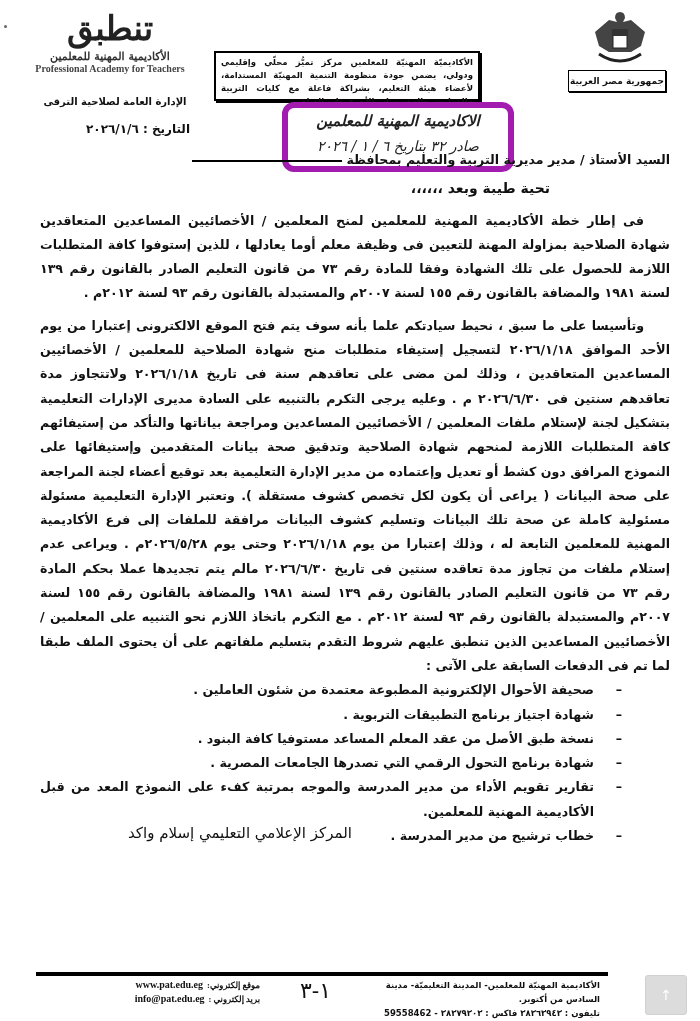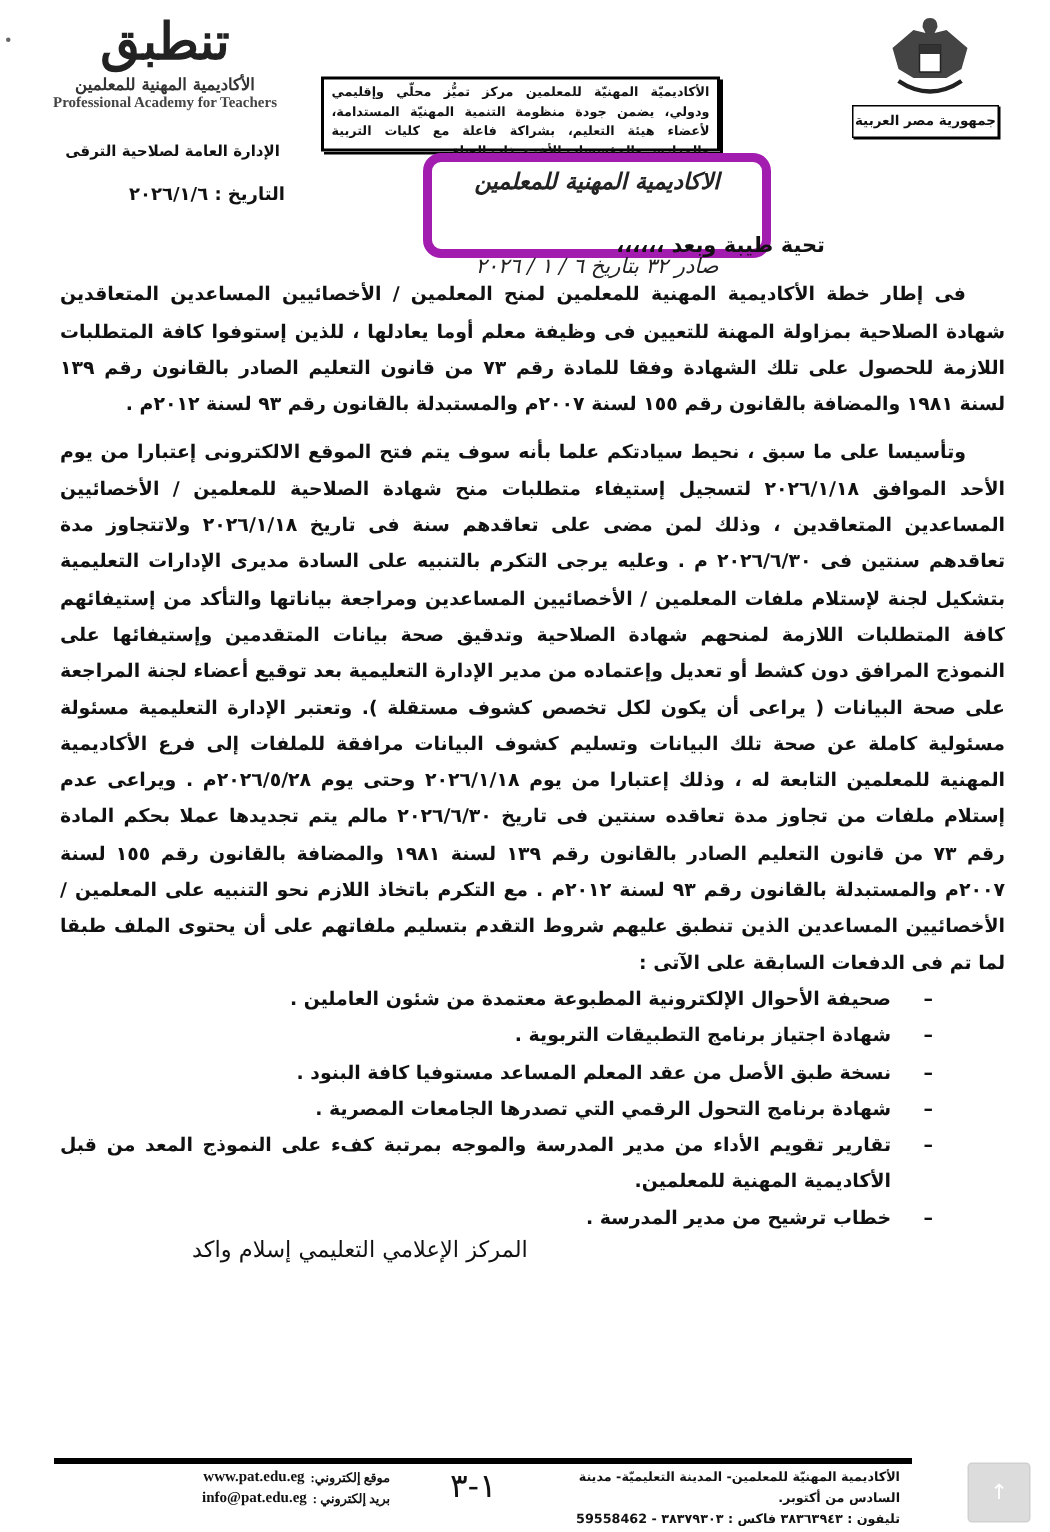--- a/index.html
+++ b/index.html
@@ -10,21 +10,21 @@
   .logo-glyph { font-family: "DejaVu Serif", serif; font-size: 34px; line-height: 40px; font-weight: bold; color: #222; }
   .logo-ar { font-family: "DejaVu Serif", serif; font-size: 11px; font-weight: bold; color: #333; margin-top: 2px; }
   .logo-en { font-family: "Liberation Serif", serif; font-size: 10px; font-weight: bold; color: #444; }
   .dept { left: 40px; top: 96px; width: 150px; text-align: center; font-size: 10px; font-weight: bold; direction: rtl; }
   .date { left: 40px; top: 122px; width: 150px; text-align: right; font-size: 12px; font-weight: bold; direction: rtl; }
   .mission-box { left: 214px; top: 51px; width: 266px; height: 50px; border: 2px solid #000; box-shadow: 2px 2px 0 #000; padding: 3px 5px; box-sizing: border-box; direction: rtl; font-size: 8.5px; font-weight: bold; line-height: 13px; text-align: justify; }
   .emblem { left: 585px; top: 8px; width: 70px; height: 58px; }
   .country-box { left: 568px; top: 70px; width: 96px; height: 20px; border: 1px solid #000; box-shadow: 1px 1px 0 #000; font-size: 9px; font-weight: bold; direction: rtl; text-align: center; line-height: 20px; }
   .stamp { left: 282px; top: 102px; width: 220px; height: 58px; border: 6px solid #a21caf; border-radius: 12px; direction: rtl; text-align: center; font-family: "DejaVu Serif", serif; color: #222; }
   .stamp-title { font-size: 15px; font-weight: bold; line-height: 26px; font-style: italic; }
-  .stamp-line { font-size: 14px; line-height: 24px; font-style: italic; margin-top: 32px; }
+  .stamp-line { font-size: 14px; line-height: 24px; font-style: italic; }
   
   .content { left: 40px; top: 148px; width: 630px; direction: rtl; font-family: "DejaVu Sans", sans-serif; font-weight: bold; font-size: 12.6px; line-height: 24.3px; text-align: justify; }
   .addressee { padding-right: 0; margin-top: 0; }
   .addressee .line { display: inline-block; width: 150px; border-bottom: 2px solid #000; margin-right: 4px; vertical-align: middle; }
   .greeting { padding-right: 120px; margin-top: 4px; font-size: 14px; }
   .para { text-indent: 26px; margin: 8px 0 0 0; }
   ul.reqs { list-style: none; padding: 0; margin: 0 48px 0 0; }
   ul.reqs li { position: relative; padding-right: 28px; }
   ul.reqs li::before { content: "–"; position: absolute; right: 0; top: 0; }
   .watermark { left: 128px; top: 824px; font-family: "DejaVu Sans", sans-serif; font-size: 15px; direction: rtl; color: #111; white-space: nowrap; }
@@ -63,20 +63,23 @@
   </svg>
 </div>
 <div class="abs country-box">جمهورية مصر العربية</div>
 
 <div class="abs stamp">
   <div class="stamp-title">الاكاديمية المهنية للمعلمين</div>
   <div class="stamp-line">صادر ٣٢ بتاريخ ٦ / ١ / ٢٠٢٦</div>
 </div>
 
 <div class="abs content">
+  <div class="addressee">
+    <span>السيد الأستاذ / مدير مديرية التربية والتعليم بمحافظة</span><span class="line"></span>
+  </div>
   <div class="greeting">تحية طيبة وبعد ،،،،،،</div>
   <p class="para">فى إطار خطة الأكاديمية المهنية للمعلمين لمنح المعلمين / الأخصائيين المساعدين المتعاقدين شهادة الصلاحية بمزاولة المهنة للتعيين فى وظيفة معلم أوما يعادلها ، للذين إستوفوا كافة المتطلبات اللازمة للحصول على تلك الشهادة وفقا للمادة رقم ٧٣ من قانون التعليم الصادر بالقانون رقم ١٣٩ لسنة ١٩٨١ والمضافة بالقانون رقم ١٥٥ لسنة ٢٠٠٧م والمستبدلة بالقانون رقم ٩٣ لسنة ٢٠١٢م .</p>
   <p class="para">وتأسيسا على ما سبق ، نحيط سيادتكم علما بأنه سوف يتم فتح الموقع الالكترونى إعتبارا من يوم الأحد الموافق ٢٠٢٦/١/١٨ لتسجيل إستيفاء متطلبات منح شهادة الصلاحية للمعلمين / الأخصائيين المساعدين المتعاقدين ، وذلك لمن مضى على تعاقدهم سنة فى تاريخ ٢٠٢٦/١/١٨ ولاتتجاوز مدة تعاقدهم سنتين فى ٢٠٢٦/٦/٣٠ م . وعليه يرجى التكرم بالتنبيه على السادة مديرى الإدارات التعليمية بتشكيل لجنة لإستلام ملفات المعلمين / الأخصائيين المساعدين ومراجعة بياناتها والتأكد من إستيفائهم كافة المتطلبات اللازمة لمنحهم شهادة الصلاحية وتدقيق صحة بيانات المتقدمين وإستيفائها على النموذج المرافق دون كشط أو تعديل وإعتماده من مدير الإدارة التعليمية بعد توقيع أعضاء لجنة المراجعة على صحة البيانات ( يراعى أن يكون لكل تخصص كشوف مستقلة ). وتعتبر الإدارة التعليمية مسئولة مسئولية كاملة عن صحة تلك البيانات وتسليم كشوف البيانات مرافقة للملفات إلى فرع الأكاديمية المهنية للمعلمين التابعة له ، وذلك إعتبارا من يوم ٢٠٢٦/١/١٨ وحتى يوم ٢٠٢٦/٥/٢٨م . ويراعى عدم إستلام ملفات من تجاوز مدة تعاقده سنتين فى تاريخ ٢٠٢٦/٦/٣٠ مالم يتم تجديدها عملا بحكم المادة رقم ٧٣ من قانون التعليم الصادر بالقانون رقم ١٣٩ لسنة ١٩٨١ والمضافة بالقانون رقم ١٥٥ لسنة ٢٠٠٧م والمستبدلة بالقانون رقم ٩٣ لسنة ٢٠١٢م . مع التكرم باتخاذ اللازم نحو التنبيه على المعلمين / الأخصائيين المساعدين الذين تنطبق عليهم شروط التقدم بتسليم ملفاتهم على أن يحتوى الملف طبقا لما تم فى الدفعات السابقة على الآتى :</p>
   <ul class="reqs">
     <li>صحيفة الأحوال الإلكترونية المطبوعة معتمدة من شئون العاملين .</li>
     <li>شهادة اجتياز برنامج التطبيقات التربوية .</li>
     <li>نسخة طبق الأصل من عقد المعلم المساعد مستوفيا كافة البنود .</li>
     <li>شهادة برنامج التحول الرقمي التي تصدرها الجامعات المصرية .</li>
     <li>تقارير تقويم الأداء من مدير المدرسة والموجه بمرتبة كفء على النموذج المعد من قبل الأكاديمية المهنية للمعلمين.</li>
     <li>خطاب ترشيح من مدير المدرسة .</li>

